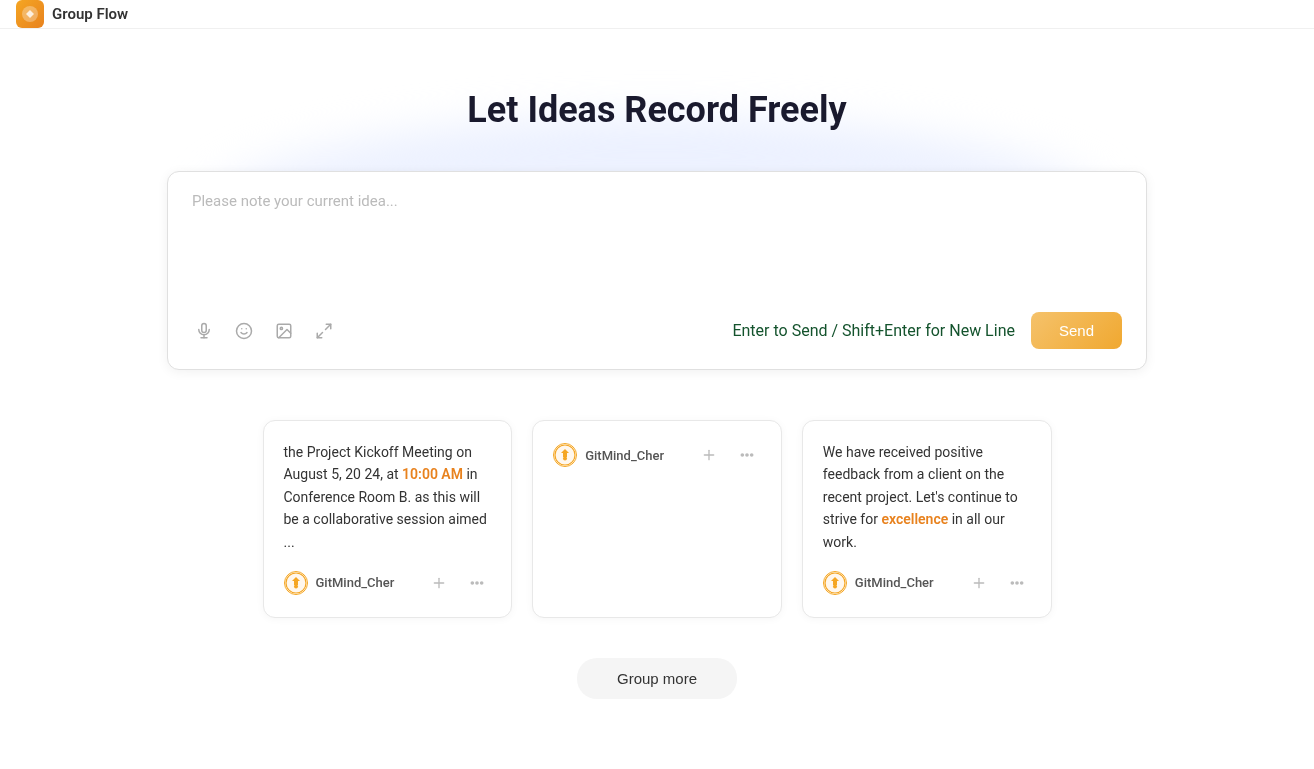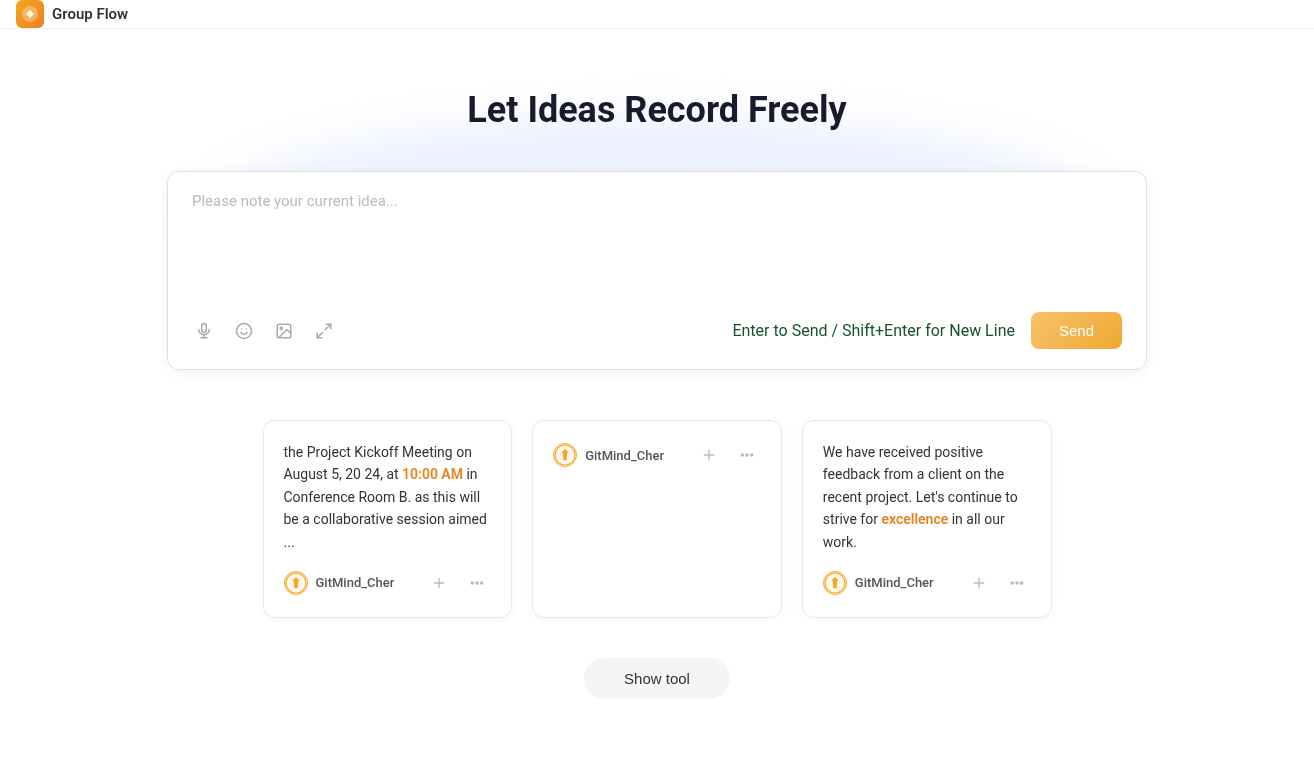--- a/index.html
+++ b/index.html
@@ -424,17 +424,17 @@
                 <circle cx="19" cy="12" r="1.5" fill="#bbb"></circle>
               </svg>
             </span>
           </div>
         </div>
       </div>
 
     </div>
 
     <div class="show-more-container">
-      <button class="show-more-btn">Show tool</button>
+      <button class="show-more-btn">Group more</button>
     </div>
 
   </div>
 </div>
 
 </body></html>

